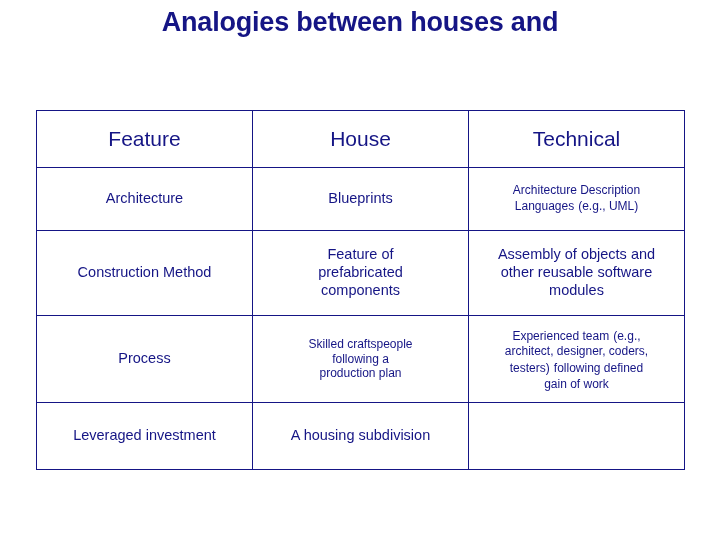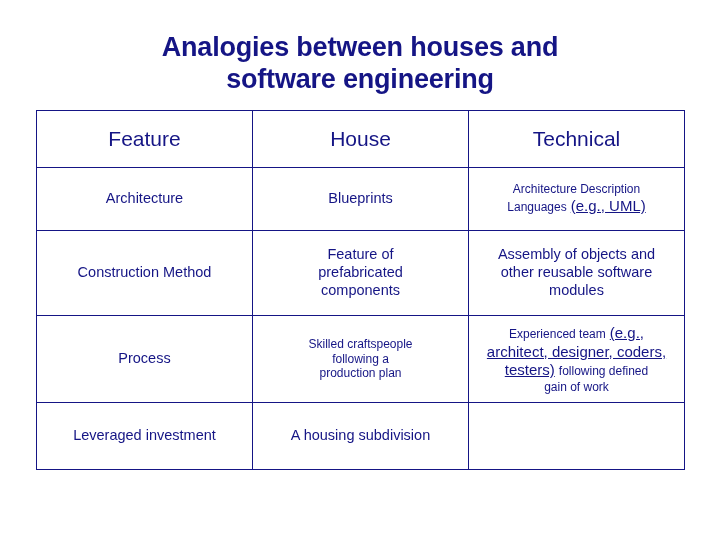--- a/index.html
+++ b/index.html
@@ -19,21 +19,21 @@
     height: 540px;
     position: relative;
     box-sizing: border-box;
   }
   .slide-title {
     text-align: center;
     font-size: 27px;
     font-weight: bold;
     color: #151585;
     line-height: 1.18;
-    padding-top: 32px;
+    padding-top: 7px;
     letter-spacing: -0.2px;
   }
   .table-wrap {
     position: absolute;
     left: 36px;
     top: 110px;
     width: 648px;
   }
   table.analogy {
     border-collapse: collapse;
@@ -57,41 +57,39 @@
     font-size: 14.5px;
     line-height: 1.22;
   }
   col.c1 { width: 216px; }
   col.c2 { width: 216px; }
   col.c3 { width: 216px; }
   .big {
     font-size: 12px;
   }
   .sm {
-    font-size: 15px;
-    text-decoration: underline;
+    font-size: 12px;
   }
   .cell-line {
     display: block;
   }
   .r1 td { height: 50px; }
   .r2 td { height: 50px; }
   .r3 td { height: 72px; }
   .r4 td { height: 74px; }
   .r5 td { height: 56px; }
   .r6 td { height: 54px; }
 </style>
 </head>
 <body>
 
 <div class="slide">
 
   <div class="slide-title">
     <span class="cell-line">Analogies between houses and</span>
-    <span class="cell-line">software engineering</span>
   </div>
 
   <div class="table-wrap">
     <table class="analogy">
       <colgroup>
         <col class="c1">
           <col class="c2">
           <col class="c3">
       </colgroup>
       <thead>

